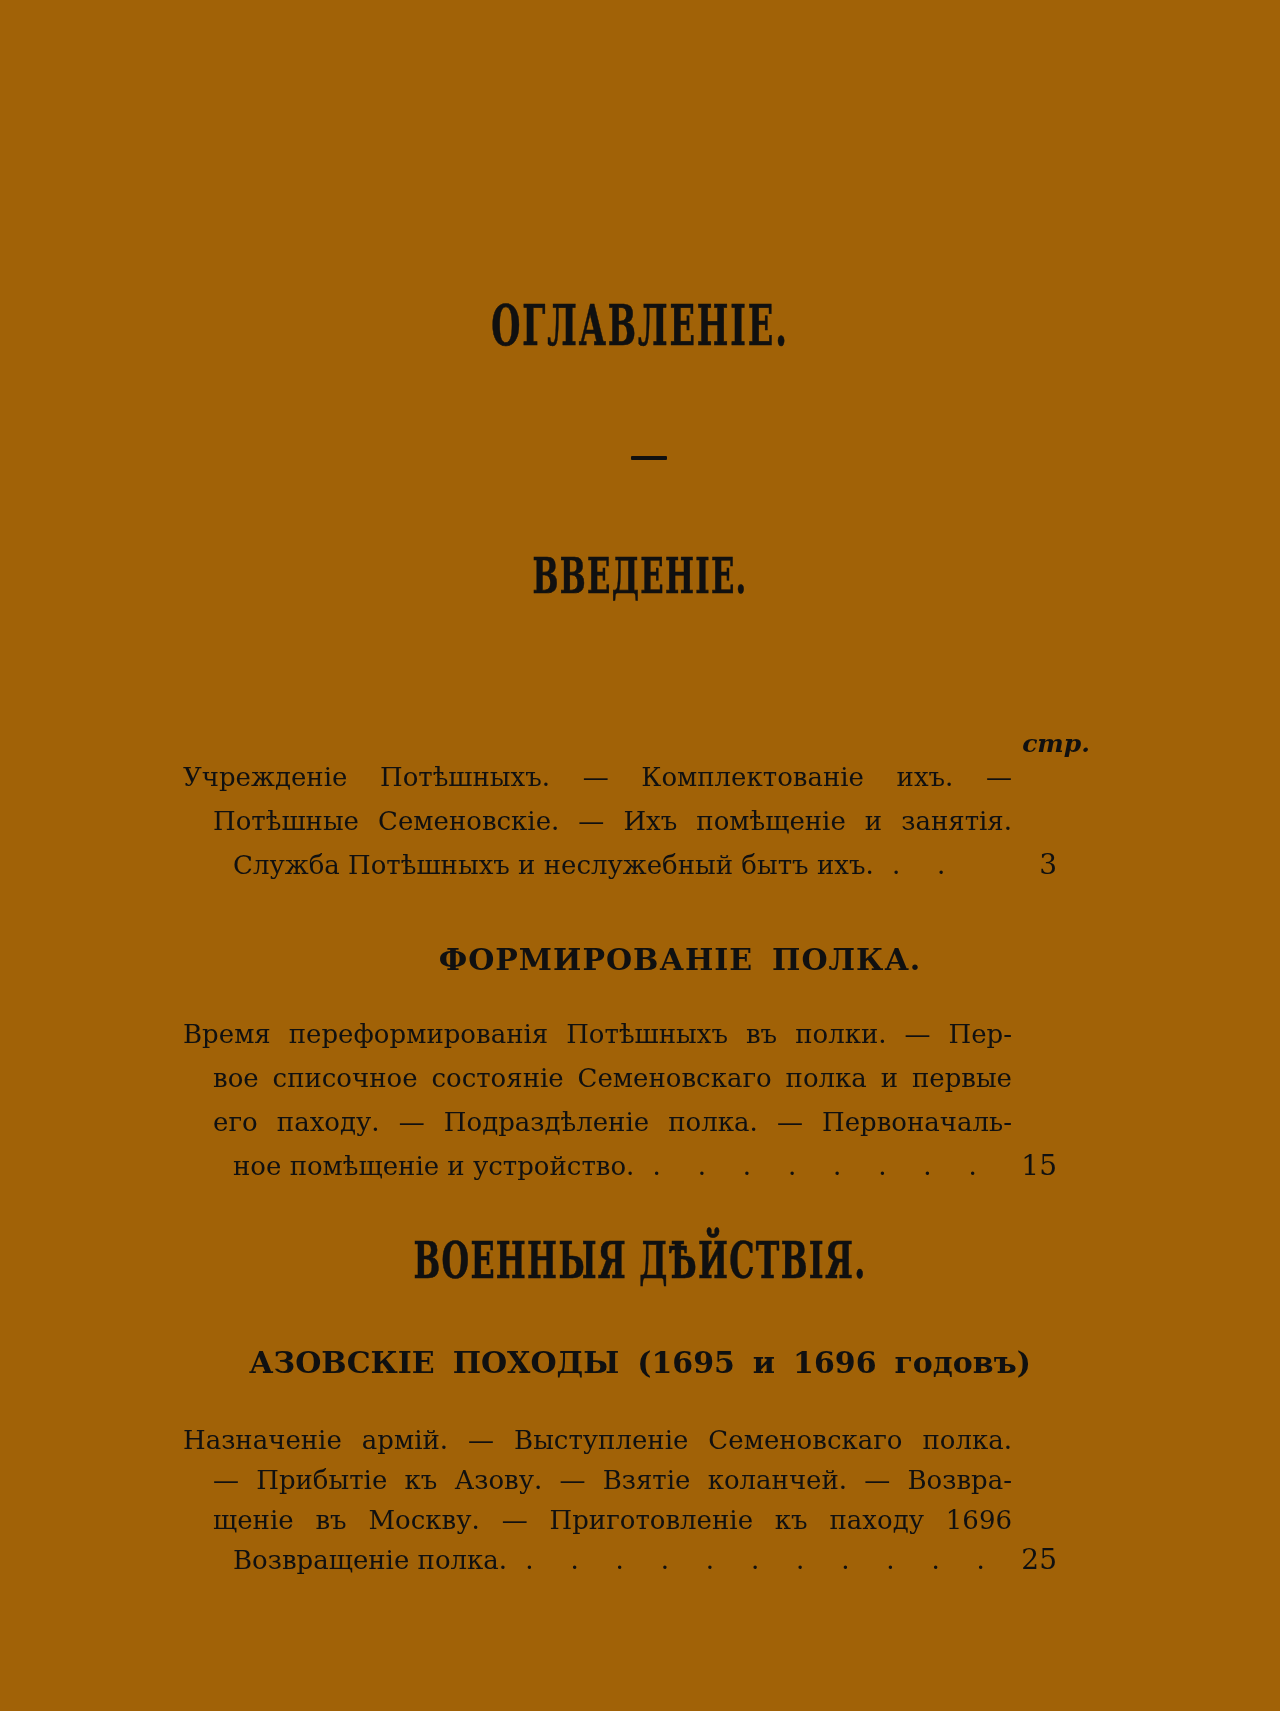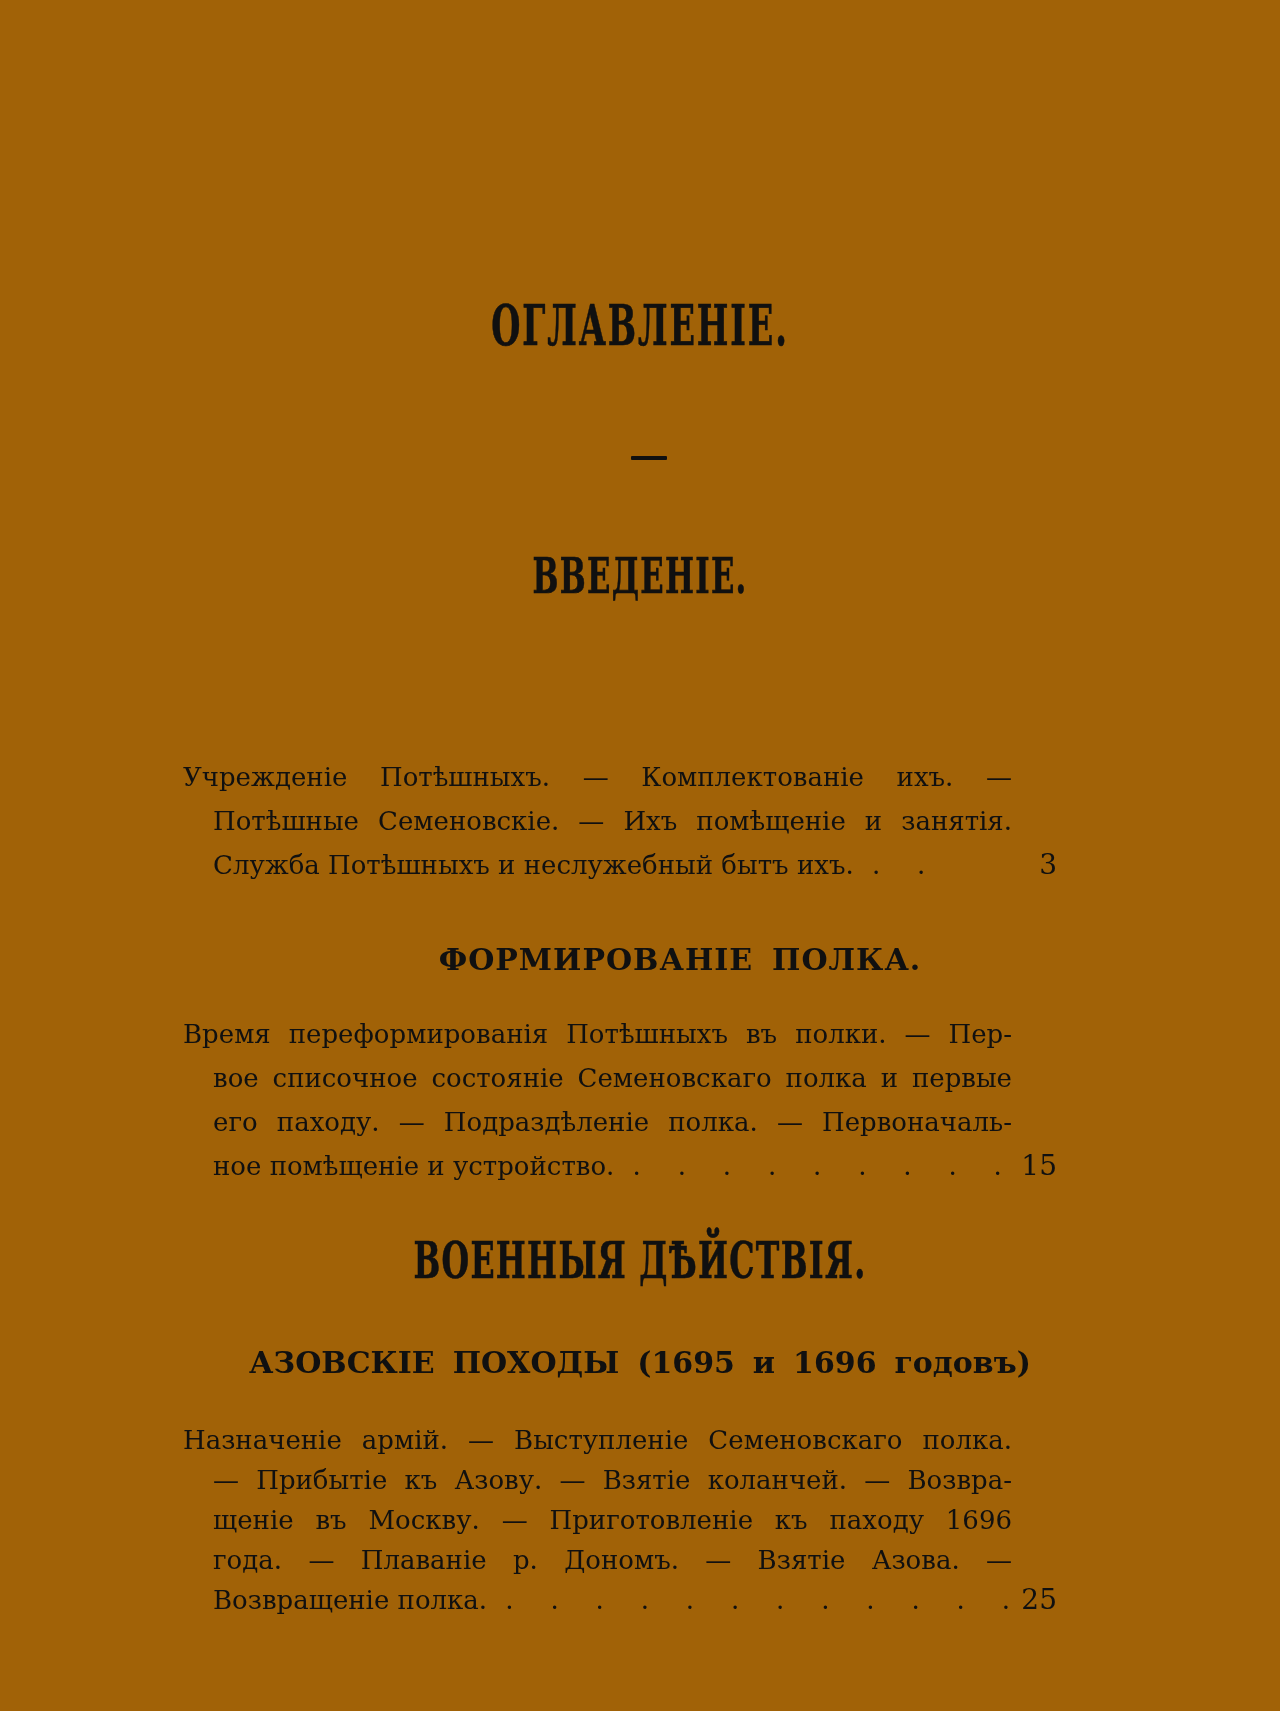--- a/index.html
+++ b/index.html
@@ -107,21 +107,21 @@
     margin-right: 45px;
     white-space: nowrap;
   }
   .toc-line.cont { margin-left: 30px; }
 
   .toc-lastline {
     display: flex;
     align-items: baseline;
     margin-left: 30px;
   }
-  .lastline-text { white-space: nowrap; }
+  .lastline-text { white-space: nowrap; margin-left: 20px; }
   .dot-leader {
     flex: 1 1 auto;
     overflow: hidden;
     white-space: nowrap;
     word-spacing: 1.1em;
     padding-left: 0.7em;
   }
   .page-number {
     flex: 0 0 auto;
     min-width: 44px;
@@ -134,20 +134,21 @@
 
 <div class="sheet">
 
   <div class="display-heading page-title">ОГЛАВЛЕНІЕ.</div>
 
   <div class="section-divider"></div>
 
   <div class="display-heading h-introduction">ВВЕДЕНІЕ.</div>
 
 
+  <div class="page-col-label">стр.</div>
 
   <div class="toc-entry entry-1">
     <div class="toc-line">Учрежденіе Потѣшныхъ. — Комплектованіе ихъ. —</div>
     <div class="toc-line cont">Потѣшные Семеновскіе. — Ихъ помѣщеніе и занятія.</div>
     <div class="toc-lastline">
       <span class="lastline-text">Служба Потѣшныхъ и неслужебный бытъ ихъ.</span>
       <span class="dot-leader">. .</span>
       <span class="page-number">3</span>
     </div>
   </div>
@@ -166,21 +167,20 @@
   </div>
 
   <div class="display-heading h-military">ВОЕННЫЯ ДѢЙСТВІЯ.</div>
 
   <div class="sub-heading h-azov">АЗОВСКІЕ ПОХОДЫ (1695 и 1696 годовъ)</div>
 
   <div class="toc-entry entry-3">
     <div class="toc-line">Назначеніе армій. — Выступленіе Семеновскаго полка.</div>
     <div class="toc-line cont">— Прибытіе къ Азову. — Взятіе коланчей. — Возвра-</div>
     <div class="toc-line cont">щеніе въ Москву. — Приготовленіе къ паходу 1696</div>
-    <div class="toc-line cont">года. — Плаваніе р. Дономъ. — Взятіе Азова. —</div>
     <div class="toc-lastline">
       <span class="lastline-text">Возвращеніе полка.</span>
       <span class="dot-leader">. . . . . . . . . . . . .</span>
       <span class="page-number">25</span>
     </div>
   </div>
 
 </div>
 
 </body></html>

